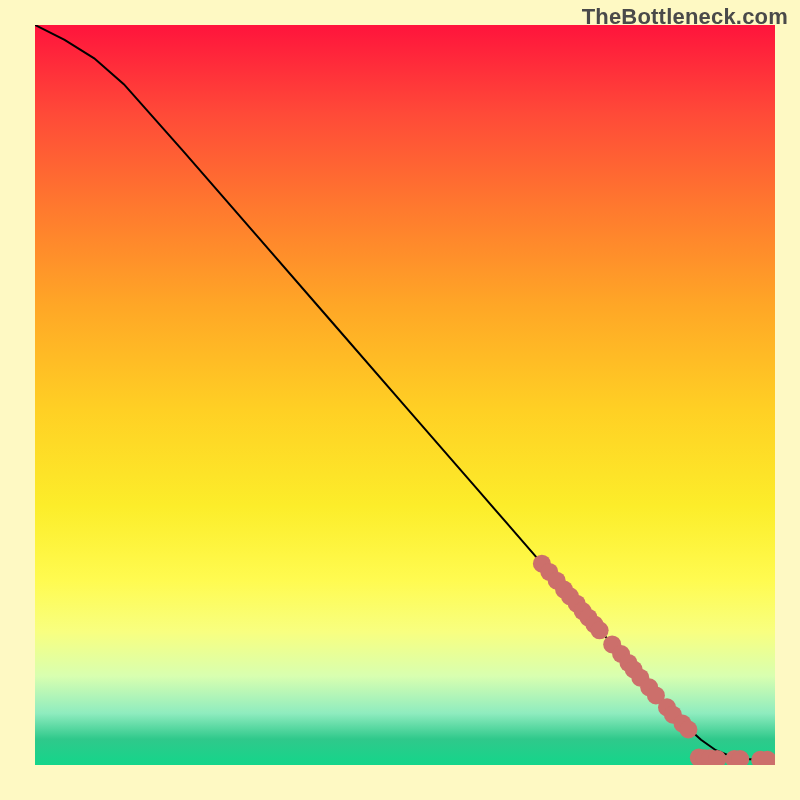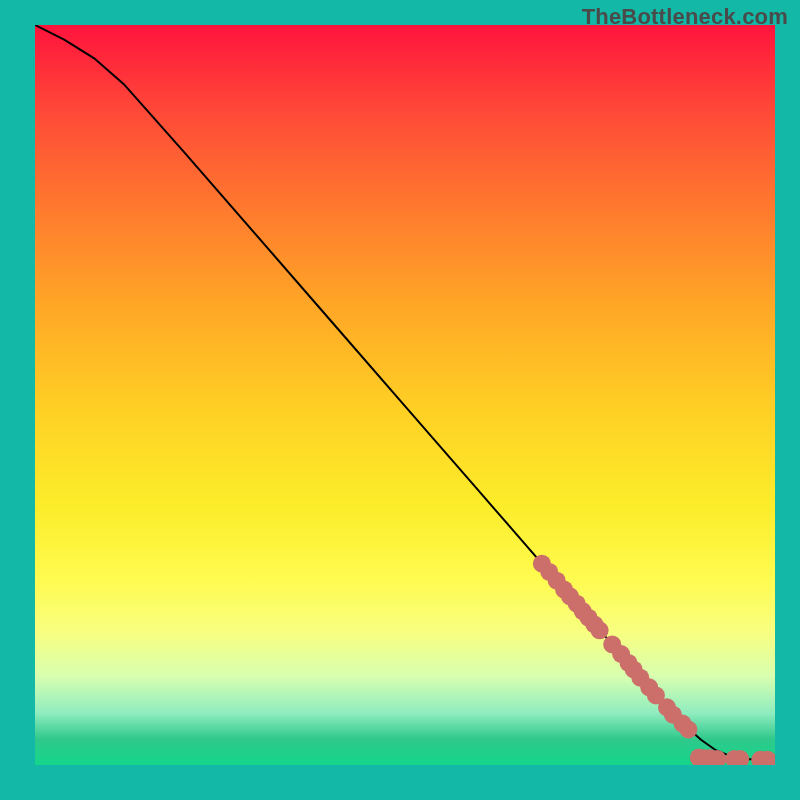--- a/index.html
+++ b/index.html
@@ -8,21 +8,21 @@
     width: 800px;
     height: 800px;
     background: #000;
     font-family: Arial, Helvetica, sans-serif;
     overflow: hidden;
   }
   .wrap {
     position: relative;
     width: 800px;
     height: 800px;
-    background: #14b8a6;
+    background: #fef9c3;
   }
   .plot {
     position: absolute;
     left: 35px;
     top: 25px;
     width: 740px;
     height: 740px;
     background: linear-gradient(to bottom,
       #ff143c 0%,
       #ff4a38 12%,

